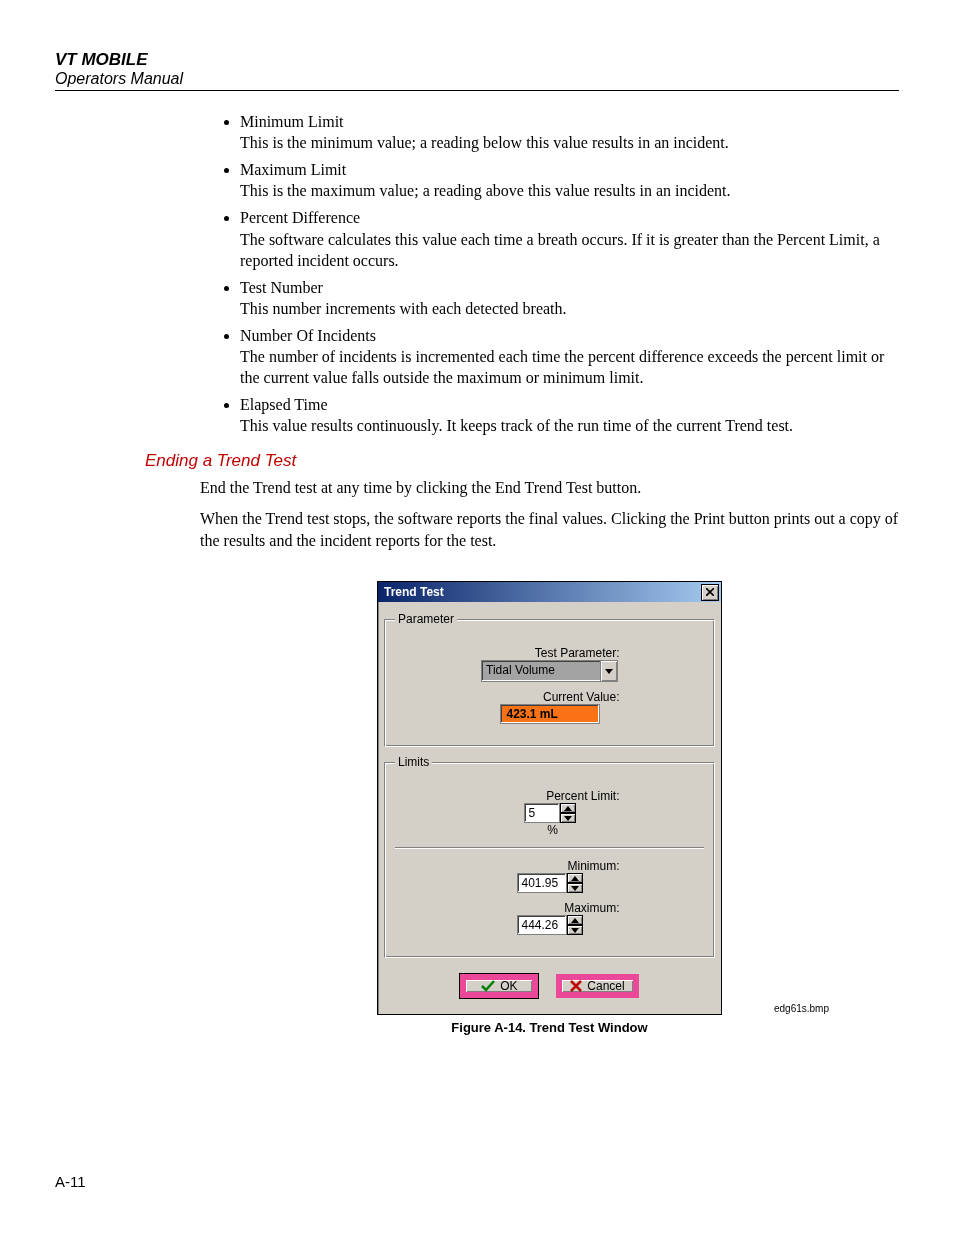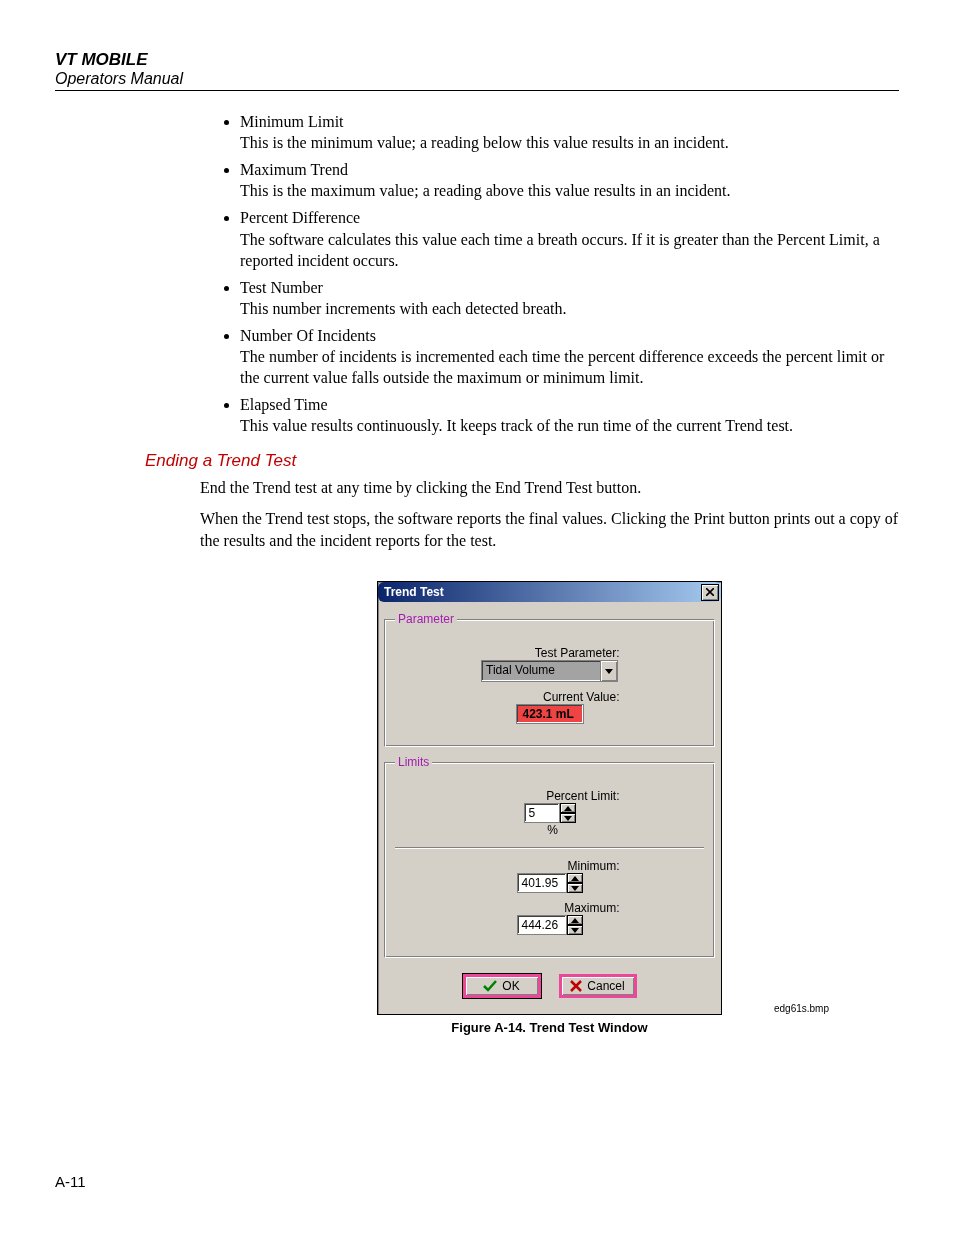--- a/index.html
+++ b/index.html
@@ -74,21 +74,20 @@
   .titlebar {
     display: flex;
     align-items: center;
     justify-content: space-between;
     height: 20px;
     padding: 0 2px 0 6px;
     background: linear-gradient(to right, #0a246a, #a6caf0);
     color: #fff;
     font-weight: bold;
     font-size: 12px;
-    border-radius: 6px;
   }
   .close-btn {
     width: 16px;
     height: 15px;
     background: #d4d0c8;
     border: 1px solid #000;
     box-shadow: inset 1px 1px 0 #fff, inset -1px -1px 0 #808080;
     display: flex;
     align-items: center;
     justify-content: center;
@@ -102,21 +101,21 @@
     border: 1px solid #808080;
     border-right-color: #fff;
     border-bottom-color: #fff;
     box-shadow: 1px 1px 0 #fff inset, -1px -1px 0 #808080 inset;
     padding: 12px 10px 14px 10px;
     margin: 4px 0 8px 0;
   }
   fieldset.win legend {
     padding: 0 3px;
     font-size: 12px;
-    color: #a21caf;
+    color: #000000;
     background: #d4d0c8;
   }
   .row {
     display: flex;
     align-items: center;
     margin: 8px 0;
     flex-direction: column;
   }
   .row-label {
     width: 150px;
@@ -142,24 +141,24 @@
     width: 16px;
     background: #d4d0c8;
     border-left: 1px solid #808080;
     box-shadow: inset 1px 1px 0 #fff, inset -1px -1px 0 #808080;
     display: flex;
     align-items: center;
     justify-content: center;
   }
   .readonly-box {
     border: 1px solid #808080;
-    background: #ef4444;
+    background: #f97316;
     box-shadow: inset -1px -1px 0 #fff, inset 1px 1px 0 #404040;
     height: 20px;
-    width: 68px;
+    width: 100px;
     padding: 2px 6px;
     font-weight: bold;
     font-size: 12px;
     display: flex;
     align-items: center;
     box-sizing: border-box;
   }
   .spinner {
     display: flex;
     align-items: stretch;
@@ -202,21 +201,21 @@
   .button-row {
     display: flex;
     justify-content: center;
     gap: 18px;
     padding: 8px 0 10px 0;
   }
   .win-button {
     min-width: 78px;
     height: 24px;
     background: #d4d0c8;
-    border: 3px solid #ec4899;
+    border: 6px solid #ec4899;
     box-shadow: inset 1px 1px 0 #fff, inset -1px -1px 0 #808080;
     display: flex;
     align-items: center;
     justify-content: center;
     gap: 5px;
     font-size: 12px;
     padding: 0 8px;
     box-sizing: border-box;
   }
   .win-button.default {
@@ -258,21 +257,21 @@
   </div>
 
   <div class="content">
 
     <ul class="bullets">
       <li>
         <span class="term">Minimum Limit</span>
         <span>This is the minimum value; a reading below this value results in an incident.</span>
       </li>
       <li>
-        <span class="term">Maximum Trend</span>
+        <span class="term">Maximum Limit</span>
         <span>This is the maximum value; a reading above this value results in an incident.</span>
       </li>
       <li>
         <span class="term">Percent Difference</span>
         <span>The software calculates this value each time a breath occurs. If it is greater than the Percent Limit, a reported incident occurs.</span>
       </li>
       <li>
         <span class="term">Test Number</span>
         <span>This number increments with each detected breath.</span>
       </li>

